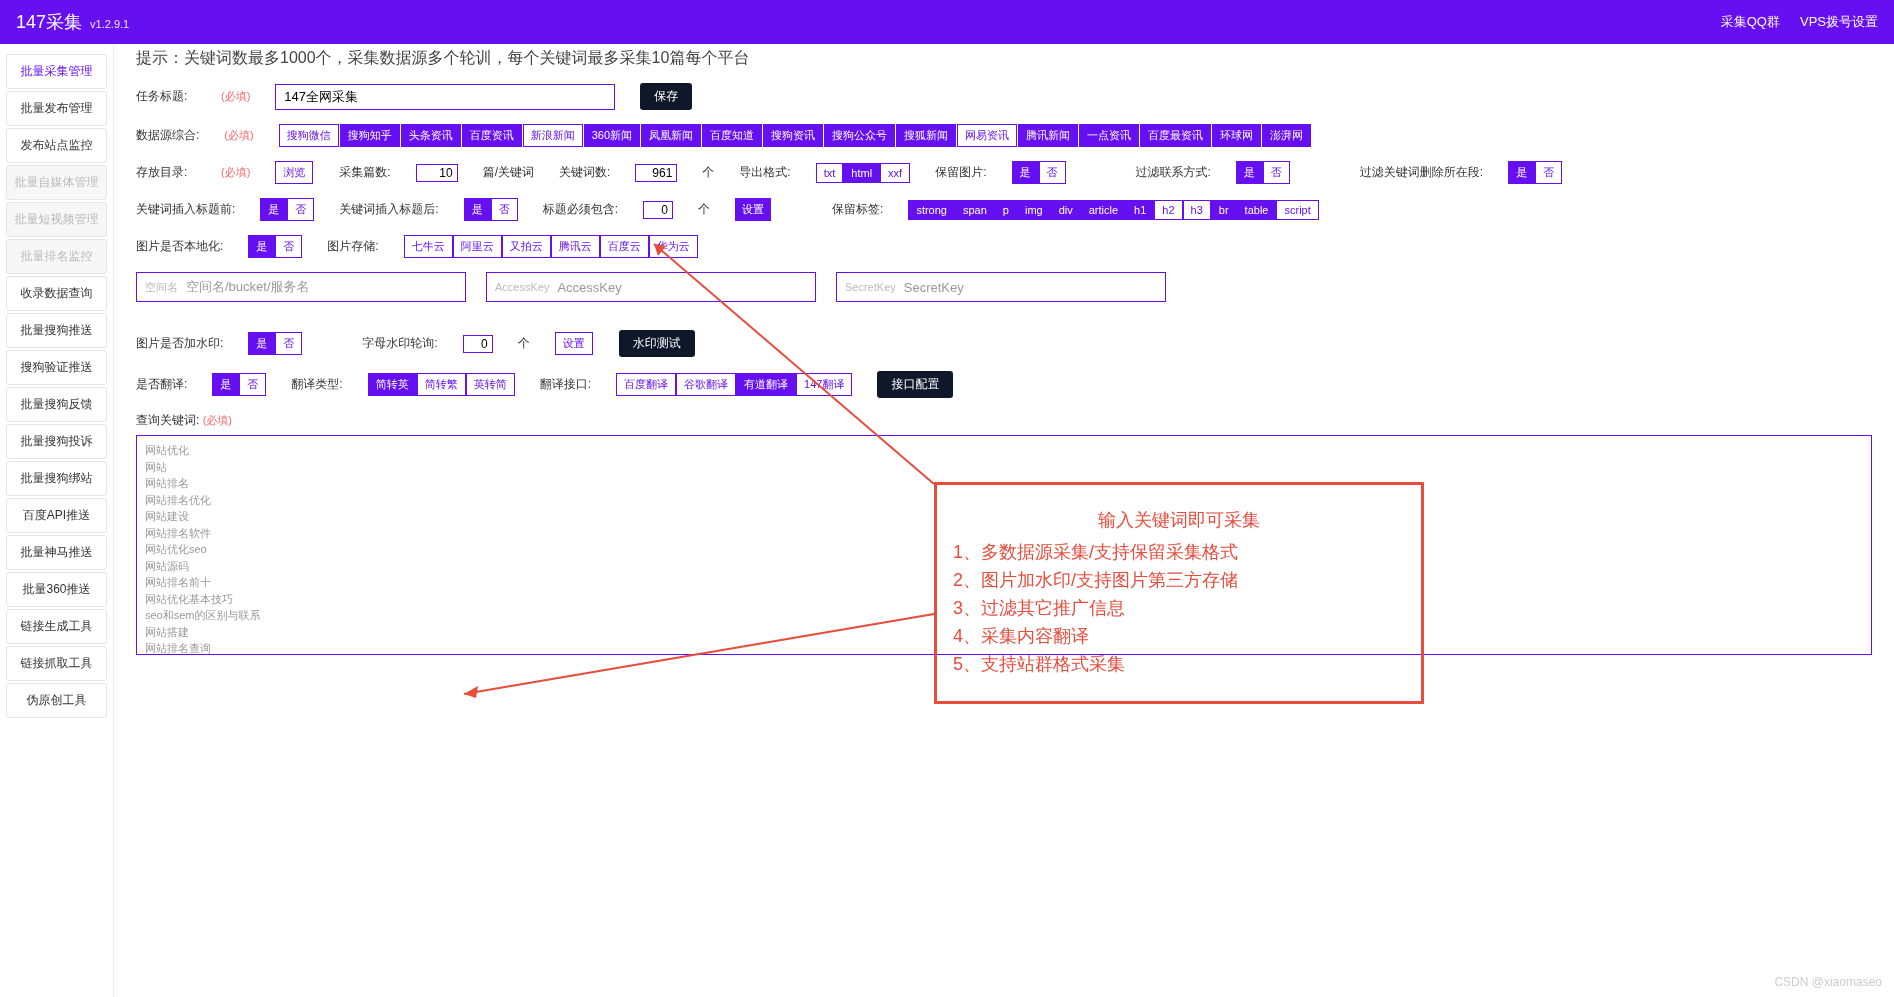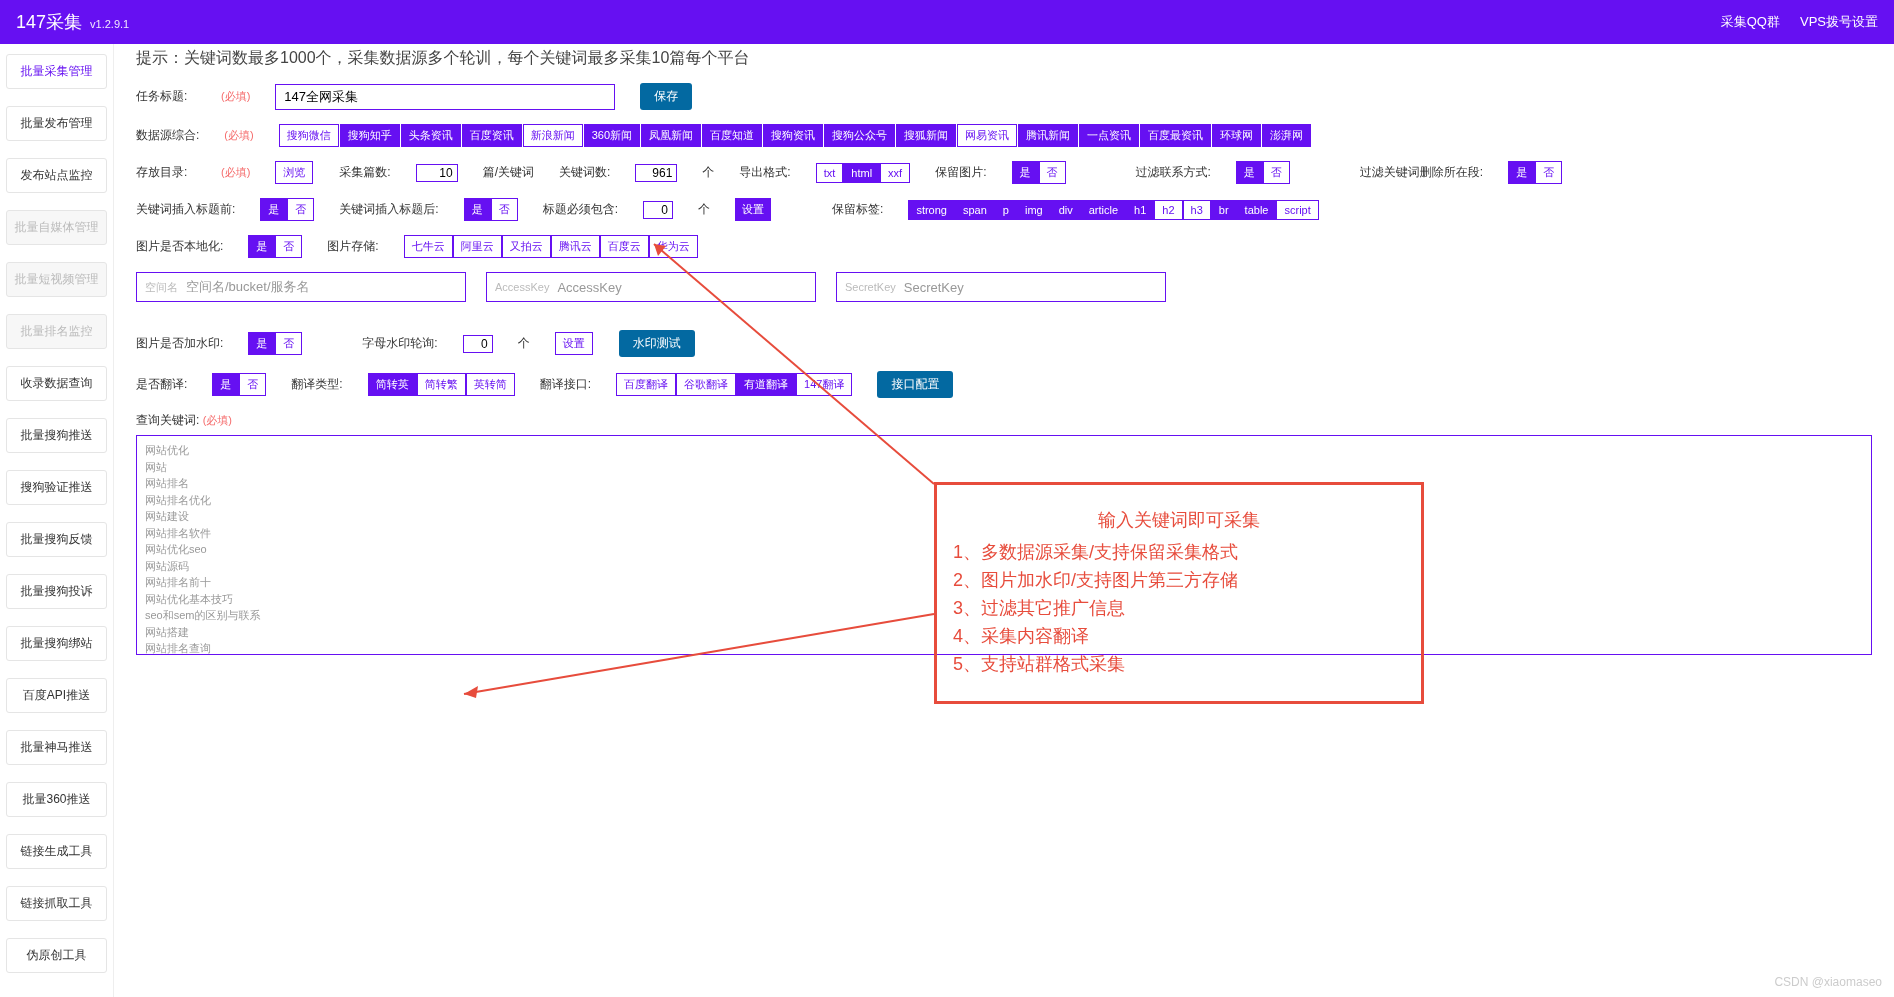--- a/index.html
+++ b/index.html
@@ -4,33 +4,33 @@
 <style>
 *{box-sizing:border-box;margin:0;padding:0;font-family:"Microsoft YaHei",Arial,sans-serif}
 body{background:#fff;font-size:12px;color:#333}
 .header{background:#6610f2;color:#fff;height:44px;display:flex;align-items:center;padding:0 16px;justify-content:space-between}
 .header-left{display:flex;align-items:baseline;gap:8px}
 .header-title{font-size:18px;font-weight:500}
 .header-version{font-size:11px;opacity:.9}
 .header-right{display:flex;gap:20px;font-size:13px}
 .header-right span{cursor:pointer}
 .layout{display:flex}
-.sidebar{width:114px;padding:10px 6px;display:flex;flex-direction:column;gap:17px;border-right:1px solid #eee;min-height:calc(100vh - 44px)}
+.sidebar{width:114px;padding:10px 6px;display:flex;flex-direction:column;gap:2px;border-right:1px solid #eee;min-height:calc(100vh - 44px)}
 .side-btn{background:#fff;border:1px solid #e5e5e5;border-radius:3px;padding:8px 4px;font-size:12px;color:#333;cursor:pointer;text-align:center}
 .side-btn.active{color:#6610f2}
 .side-btn.disabled{color:#bbb;background:#f7f7f7}
 .main{flex:1;padding:4px 22px;position:relative}
 .hint{font-size:16px;color:#444;margin-bottom:14px}
 .row{display:flex;align-items:center;gap:25px;margin-bottom:14px;flex-wrap:wrap}
 .lbl{font-size:12px;color:#333;min-width:60px}
 .req{color:#f56c6c;font-size:11px}
 .txt-input{border:1px solid #6610f2;padding:4px 8px;font-size:13px;height:26px;background:#fff}
 .txt-input.wide{width:340px}
 .num-input{border:1px solid #6610f2;padding:2px 4px;width:42px;height:18px;font-size:12px;text-align:right}
-.btn{background:#0369a1;color:#fff;border:none;padding:5px 14px;font-size:12px;border-radius:3px;cursor:pointer}
+.btn{background:#0f172a;color:#fff;border:none;padding:5px 14px;font-size:12px;border-radius:3px;cursor:pointer}
 .tag{display:inline-block;padding:3px 7px;font-size:11px;border:1px solid #6610f2;color:#6610f2;background:#fff;cursor:pointer;margin-right:1px}
 .tag.sel{background:#6610f2;color:#fff}
 .seg{display:inline-flex}
 .seg .tag{margin-right:0}
 .cloud-inputs{display:flex;gap:20px;margin-bottom:28px}
 .cloud-box{border:1px solid #6610f2;padding:4px 8px;display:flex;align-items:center;gap:8px;width:330px;height:30px}
 .cloud-lbl{color:#bbb;font-size:11px}
 .cloud-val{color:#999;font-size:13px}
 .keyword-area{border:1px solid #6610f2;width:100%;height:220px;padding:6px 8px;font-size:11px;color:#999;line-height:1.5;resize:none;font-family:inherit}
 .anno-box{position:absolute;border:3px solid #e74c3c;top:438px;left:820px;width:490px;height:222px;padding:10px 16px;display:flex;flex-direction:column;justify-content:center}

